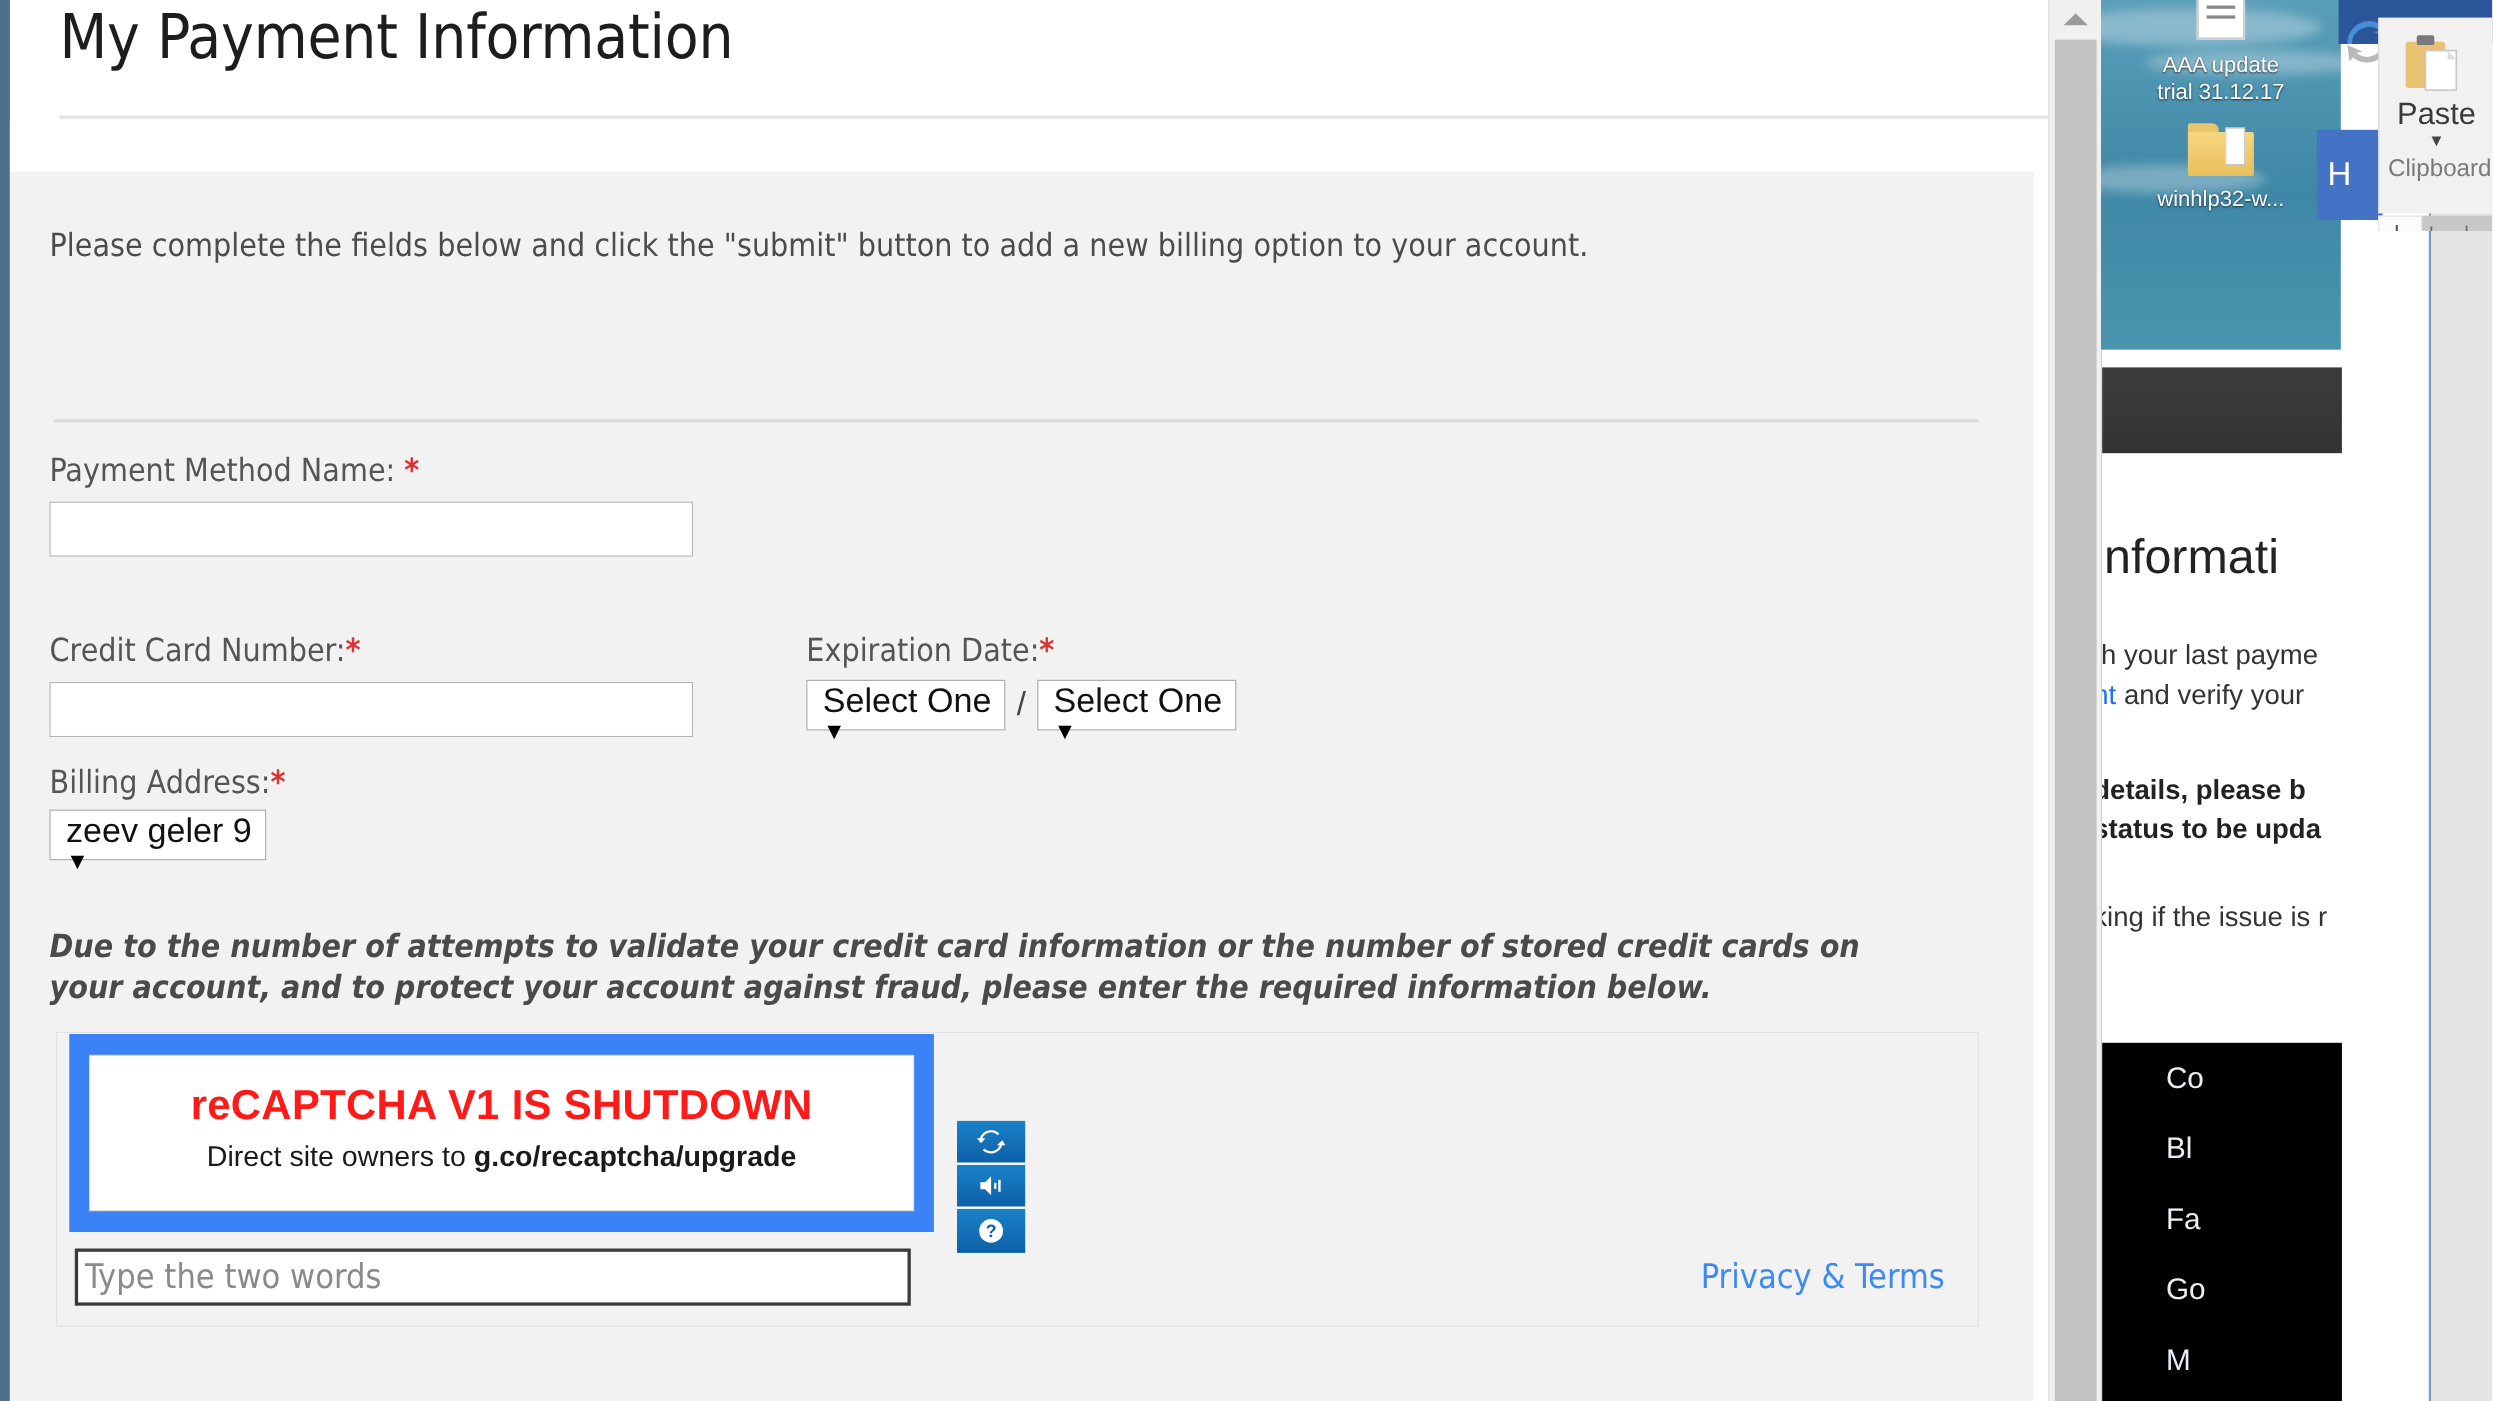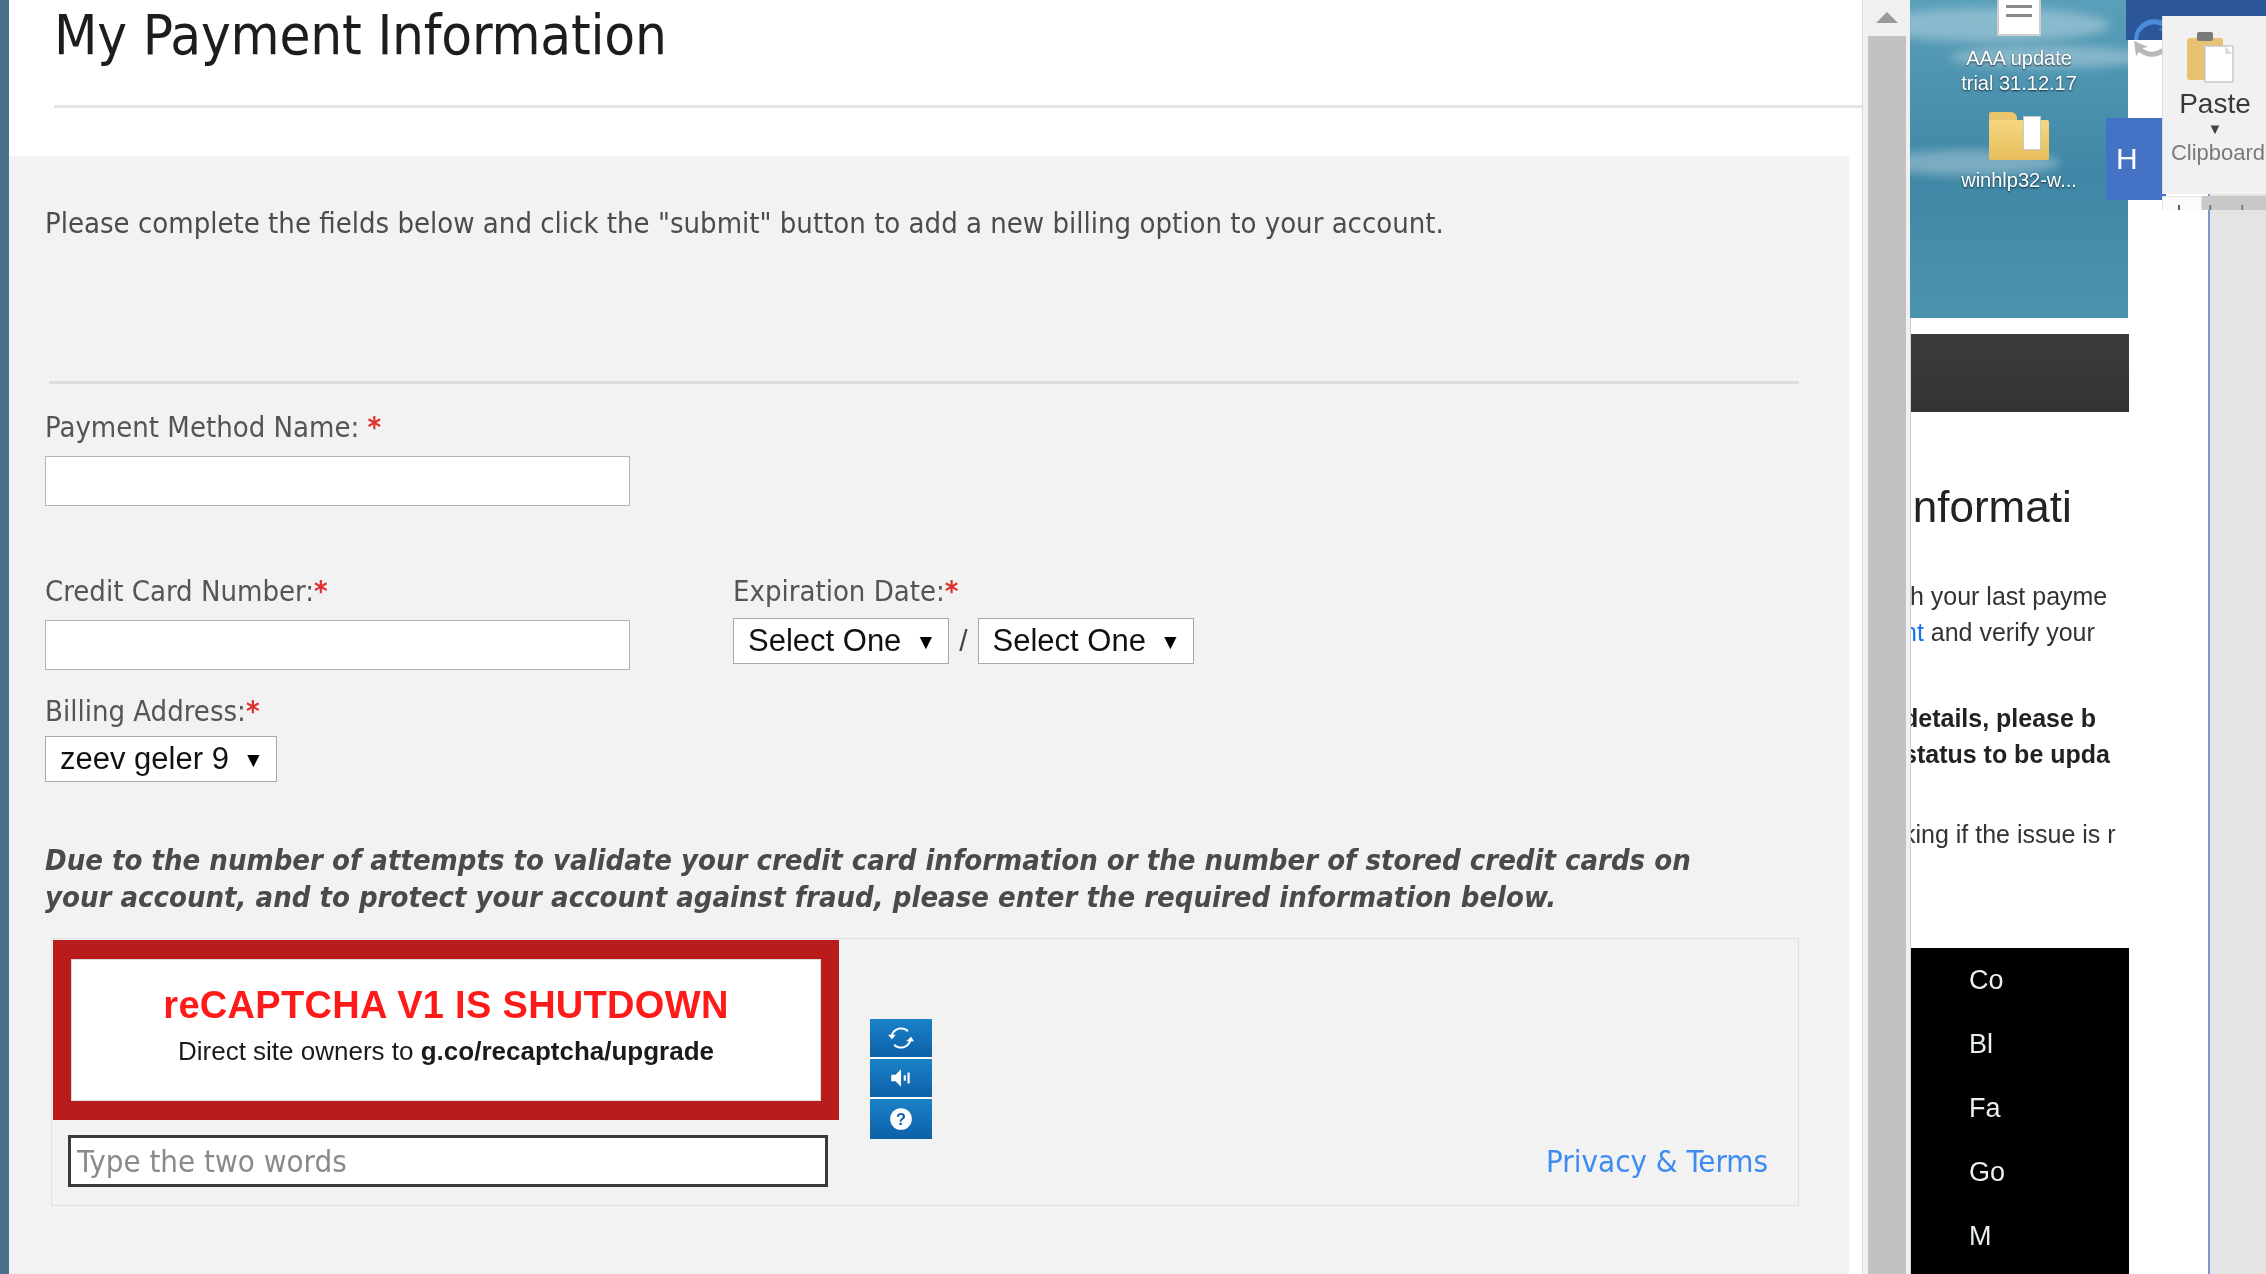--- a/index.html
+++ b/index.html
@@ -124,28 +124,28 @@
 
   .row-exp { position: absolute; left: 724px; top: 418px; }
   .sel-wrap { display: flex; align-items: center; margin-top: 10px; gap: 10px; }
   .slash { font-size: 30px; color: #444; font-family:"Liberation Sans", sans-serif; }
 
   .select {
     background: #ffffff;
     border: 1px solid #a8a8a8;
     height: 46px;
     display: inline-flex;
-    align-items: center;
-    gap: 14px;
+    align-items: flex-start;
     padding: 0 12px 0 14px;
     font-family: "Liberation Sans", sans-serif;
     font-size: 31px;
     color: #111111;
     white-space: nowrap;
     cursor: pointer;
+    flex-direction: column;
   }
   .caret { font-size: 21px; line-height: 1; color: #000; }
 
   
   .row-ba { position: absolute; left: 36px; top: 538px; }
   .row-ba .select { margin-top: 8px; }
 
   
   .notice {
     position: absolute;
@@ -164,23 +164,23 @@
   .captcha-block {
     position: absolute;
     left: 42px; top: 782px;
     width: 1748px;
     height: 268px;
     background: #f2f2f2;
     border: 1px solid #e0e0e0;
   }
   .captcha-imgbox {
     position: absolute;
-    left: 1px; top: 1px;
+    left: 11px; top: 1px;
     width: 786px; height: 180px;
-    background: #b91c1c;
+    background: #3b82f6;
   }
   .captcha-img {
     position: absolute;
     left: 18px; top: 19px;
     width: 750px; height: 142px;
     background: #ffffff;
     border: 1px solid #dcdcdc;
   }
   .cap-line1 {
     position: absolute;

